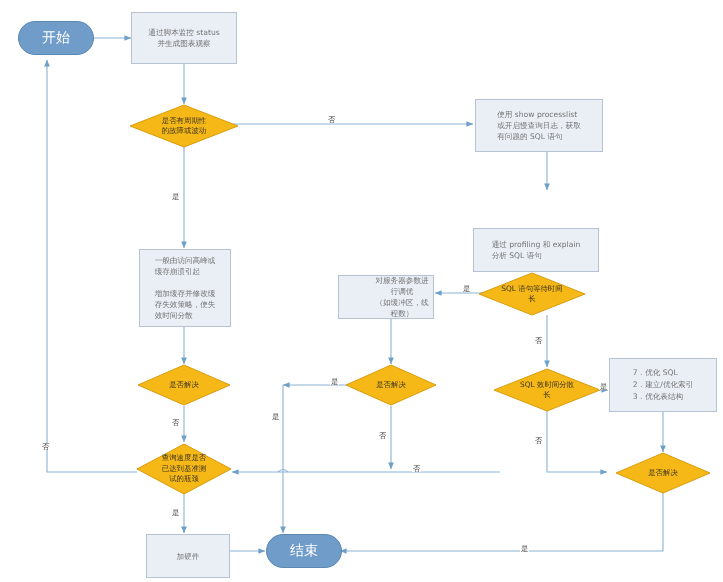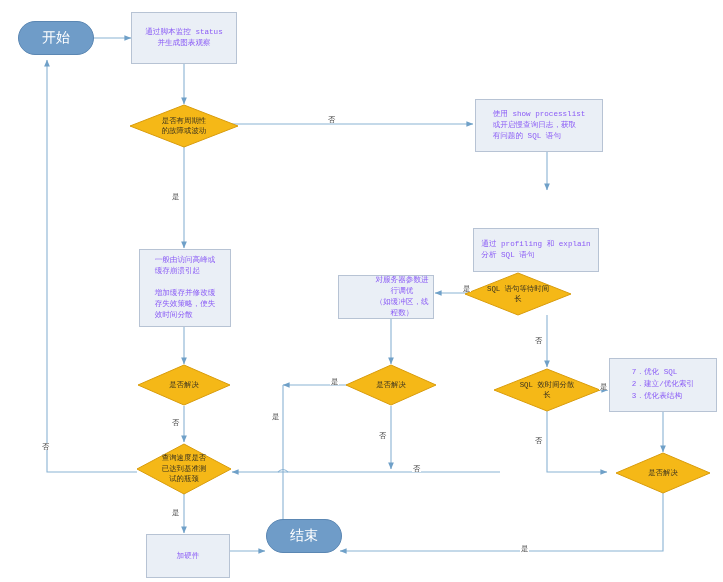--- a/index.html
+++ b/index.html
@@ -1,28 +1,28 @@
 <!DOCTYPE html>
 <html><head>
 <meta charset="utf-8">
 <style>
   html,body{margin:0;padding:0;background:#ffffff;}
   body{font-family:"DejaVu Sans","Liberation Sans",sans-serif;}
   #canvas{position:relative;width:723px;height:582px;background:#fff;overflow:hidden;}
   svg.edges{position:absolute;left:0;top:0;width:723px;height:582px;}
   .node{position:absolute;box-sizing:border-box;display:flex;align-items:center;justify-content:center;text-align:center;}
-  .proc{background:#eaeff6;border:1px solid #b7c3d4;color:#8b5cf6;font-family:Liberation Mono, monospace;}
+  .proc{background:#eaeff6;border:1px solid #b7c3d4;color:#737373;}
   .proc .txt{padding:3px 4px;line-height:1.45;font-size:7.6px;}
   .term{background:#6f9cc8;border:1px solid #5b87b3;border-radius:999px;color:#ffffff;}
   .term .txt{font-size:14px;}
   .dia-wrap{position:absolute;}
   .dia-wrap svg{position:absolute;left:0;top:0;}
   .dia-wrap .txt{position:absolute;left:0;top:0;width:100%;height:100%;
      display:flex;align-items:center;justify-content:center;text-align:center;
-     font-size:7.4px;color:#3a3320;line-height:1.4;padding:0 10px;box-sizing:border-box;font-family:Liberation Mono, monospace;}
+     font-size:7.4px;color:#3a3320;line-height:1.4;padding:0 10px;box-sizing:border-box;}
   .elabel{position:absolute;font-size:7.4px;color:#444;background:#fff;padding:0 1px;line-height:1;}
   .list .txt{text-align:left;font-size:7.6px;line-height:1.55;padding:4px 5px;}
 </style>
 </head>
 <body>
 
 <div id="canvas">
 
   <svg class="edges" viewBox="0 0 723 582">
     <defs>
@@ -112,21 +112,21 @@
 增加缓存并修改缓
 存失效策略，使失
 效时间分散</span>
   </div>
 
   <div class="node proc" style="left:473px;top:190px;width:126px;height:44px;margin-top:38px;">
     <span class="txt" style="white-space:pre-line;text-align:left;">通过 profiling 和 explain
 分析 SQL 语句</span>
   </div>
 
-  <div class="dia-wrap" style="left:464px;top:272px;width:108px;height:44px;">
+  <div class="dia-wrap" style="left:478px;top:272px;width:108px;height:44px;">
     <svg width="108" height="44">
       <polygon points="54,1 107,22 54,43 1,22" fill="#f5b817" stroke="#d99c0b" stroke-width="1"></polygon>
     </svg>
     <span class="txt" style="white-space:pre-line;padding:0 6px;">SQL 语句等待时间
 长</span>
   </div>
 
   <div class="dia-wrap" style="left:493px;top:368px;width:108px;height:44px;">
     <svg width="108" height="44">
       <polygon points="54,1 107,22 54,43 1,22" fill="#f5b817" stroke="#d99c0b" stroke-width="1"></polygon>
@@ -173,21 +173,21 @@
     </svg>
     <span class="txt" style="white-space:pre-line;padding:0 6px;">查询速度是否
 已达到基准测
 试的瓶颈</span>
   </div>
 
   <div class="node proc" style="left:146px;top:534px;width:84px;height:44px;">
     <span class="txt">加硬件</span>
   </div>
 
-  <div class="node term" style="left:266px;top:519px;width:76px;height:34px;">
+  <div class="node term" style="left:266px;top:534px;width:76px;height:34px;">
     <span class="txt">结束</span>
   </div>
 
   <span class="elabel" style="left:327px;top:116px;">否</span>
   <span class="elabel" style="left:171px;top:193px;">是</span>
   <span class="elabel" style="left:462px;top:285px;">是</span>
   <span class="elabel" style="left:534px;top:337px;">否</span>
   <span class="elabel" style="left:599px;top:383px;">是</span>
   <span class="elabel" style="left:534px;top:437px;">否</span>
   <span class="elabel" style="left:171px;top:419px;">否</span>

